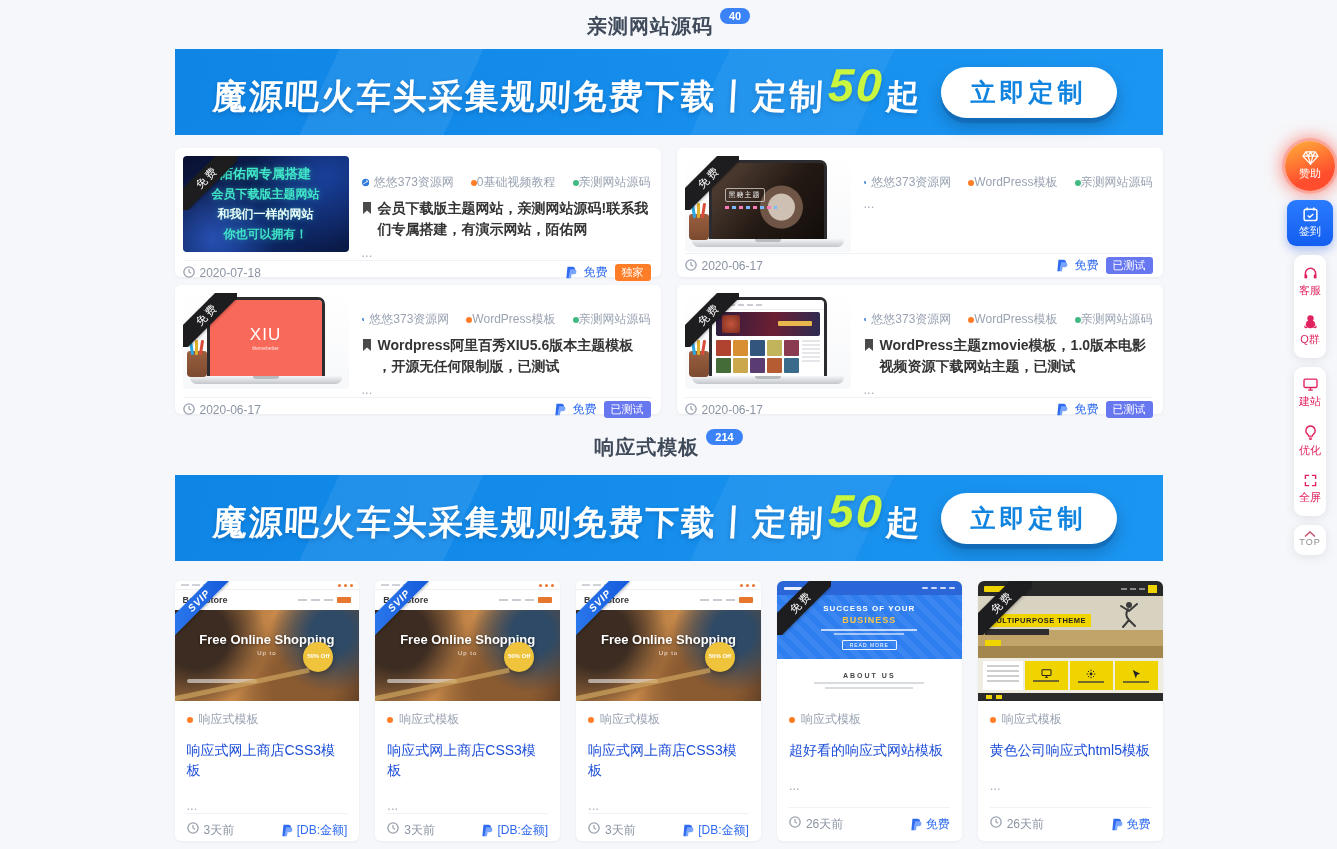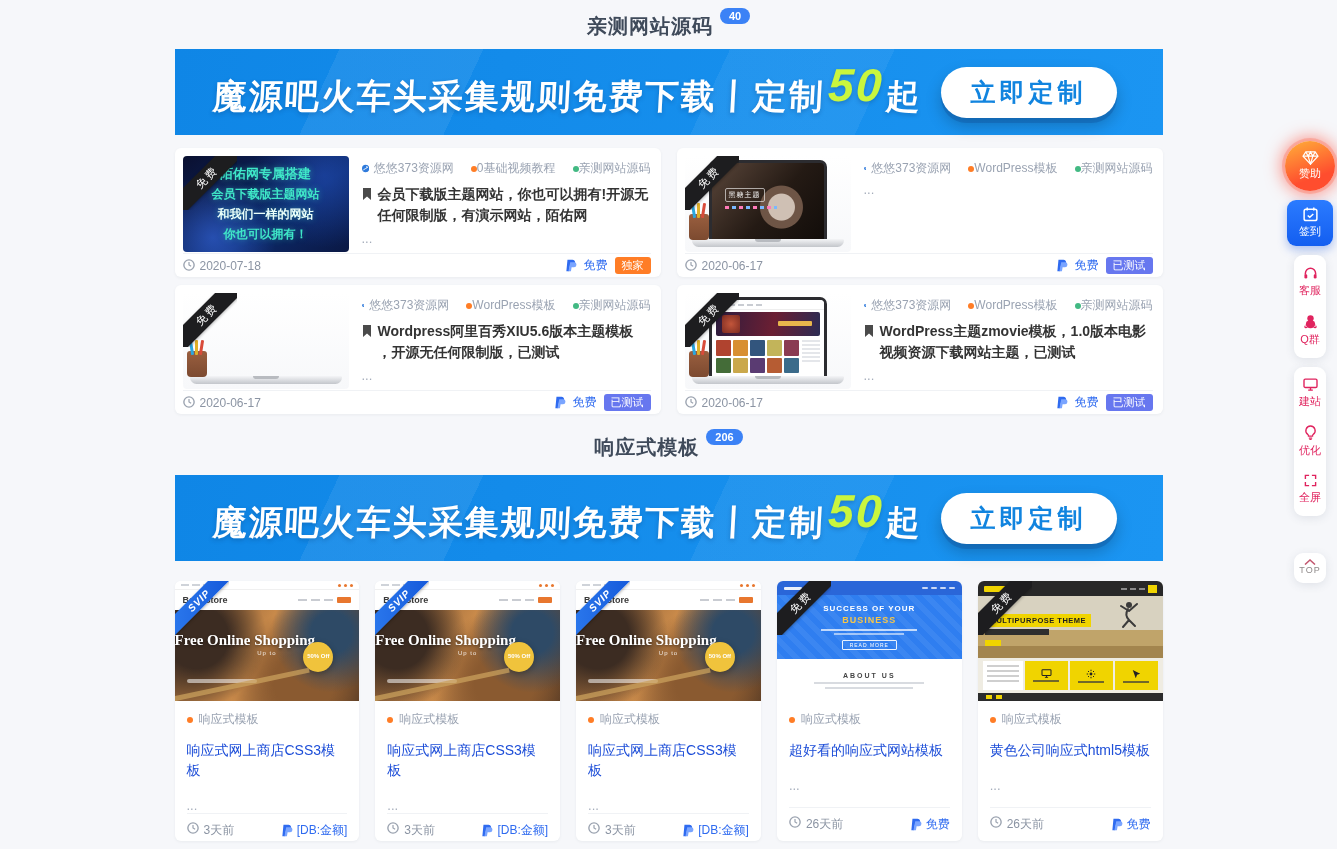--- a/index.html
+++ b/index.html
@@ -18,21 +18,21 @@
     background:linear-gradient(115deg,transparent 0 16%,rgba(255,255,255,.07) 16% 30%,transparent 30% 54%,rgba(255,255,255,.06) 54% 70%,transparent 70%),linear-gradient(100deg,#0f86e6,#1b95f2);}
   .banner-text{color:#fff;font-size:34px;font-weight:700;letter-spacing:2px;transform:skewX(-3deg);text-shadow:0 2px 4px rgba(0,40,90,.25);white-space:nowrap;}
   .banner-price{color:#c9f63e;font-size:46px;font-style:italic;position:relative;top:-7px;margin:0 3px;}
   .banner-cta{background:#fff;color:#1184df;font-size:25px;font-weight:700;letter-spacing:4px;padding:9px 30px;border-radius:30px;border:none;cursor:pointer;box-shadow:0 5px 0 rgba(15,70,140,.28),0 8px 16px rgba(0,0,0,.22);white-space:nowrap;}
 
   
   .articles{display:grid;grid-template-columns:1fr 1fr;gap:8px 16px;margin-top:13px;}
   .acard{position:relative;background:#fff;border-radius:6px;height:129px;box-shadow:0 1px 3px rgba(90,100,120,.08);display:flex;flex-wrap:wrap;padding:8px 10px 0 8px;}
   .thumb{position:relative;width:166px;height:96px;border-radius:4px;overflow:hidden;flex:none;cursor:pointer;}
   .abody{flex:1;min-width:0;padding-left:13px;display:flex;flex-direction:column;}
-  .ameta{display:flex;align-items:center;font-size:12px;color:#9aa3b2;gap:5px;white-space:nowrap;overflow:hidden;margin-top:4px;}
+  .ameta{display:flex;align-items:center;font-size:12px;color:#9aa3b2;gap:5px;white-space:nowrap;overflow:hidden;margin-top:18px;}
   .ameta .grp{display:flex;align-items:center;gap:0;margin-left:12px;cursor:pointer;}
   .dot{width:6px;height:6px;border-radius:50%;flex:none;}
   .dot.o{background:#ff7d26}.dot.g{background:#42b983}
   .atitle{margin:7px 0 0;font-size:14px;line-height:21px;color:#333;font-weight:700;display:flex;gap:6px;cursor:pointer;}
   .atitle svg{flex:none;margin-top:4px;}
   .aell{color:#a5adbb;font-size:13px;margin-top:5px;}
   .afoot{width:100%;border-top:1px solid #f0f2f5;margin-top:auto;height:24px;display:flex;align-items:center;justify-content:space-between;font-size:12px;color:#8b94a3;}
   .hleft{display:flex;align-items:flex-start;gap:5px;}
   .hright{display:flex;align-items:center;gap:7px;}
   .free{color:#2f6bf0;}
@@ -97,21 +97,21 @@
   .st-util .d{display:flex;gap:3px;}
   .st-util s{width:8px;height:2px;background:#cfd3d9;}
   .st-util .r s{width:3px;height:3px;border-radius:50%;background:#e8772e;}
   .st-nav{height:20px;display:flex;align-items:center;justify-content:space-between;padding:0 8px;flex:none;}
   .st-brand{font-size:9px;font-weight:700;color:#3a3a3a;}
   .st-links{display:flex;gap:4px;align-items:center;}
   .st-links s{width:9px;height:2px;background:#c9ccd2;}
   .st-links s:last-child{background:#e8772e;width:14px;height:6px;border-radius:1px;}
   .st-photo{flex:1;position:relative;overflow:hidden;
     background:radial-gradient(circle at 12% 30%,#3c2c22 0 18%,transparent 40%),radial-gradient(circle at 85% 25%,#2e4a66 0 12%,transparent 35%),radial-gradient(circle at 70% 80%,#8a5a30 0 20%,transparent 50%),linear-gradient(115deg,#6e4a2e,#c98a4a 45%,#7a5030 75%,#4a3322);}
-  .st-head{position:absolute;left:0;right:0;top:22px;text-align:left;color:#fff;font-size:15px;font-weight:600;text-shadow:0 1px 3px rgba(0,0,0,.5);font-family:Liberation Serif, serif;}
+  .st-head{position:absolute;left:0;right:0;top:22px;text-align:center;color:#fff;font-size:13px;font-weight:600;text-shadow:0 1px 3px rgba(0,0,0,.5);}
   .st-sub{position:absolute;left:0;right:0;top:40px;text-align:center;color:rgba(255,255,255,.85);font-size:6px;letter-spacing:1px;}
   .st-disc{position:absolute;right:26px;top:32px;width:30px;height:30px;border-radius:50%;background:#f0c33c;color:#fff;display:flex;align-items:center;justify-content:center;text-align:center;font-size:6px;font-weight:700;line-height:1.2;box-shadow:0 2px 6px rgba(0,0,0,.3);}
   .st-cats{position:absolute;left:12px;bottom:18px;width:70px;height:4px;background:rgba(255,255,255,.55);border-radius:2px;}
   .st-rail{position:absolute;left:-12px;bottom:-8px;width:150px;height:26px;border-top:5px solid #caa05c;transform:rotate(-12deg);opacity:.75;}
 
   
   .t-biz{width:100%;height:100%;display:flex;flex-direction:column;background:#fff;}
   .bz-nav{height:14px;background:#2a66d8;display:flex;align-items:center;justify-content:space-between;padding:0 7px;flex:none;}
   .bz-nav s{width:18px;height:3px;background:rgba(255,255,255,.9);border-radius:1px;}
   .bz-nav .m{display:flex;gap:3px;}
@@ -199,21 +199,21 @@
               </span>
             <span class="grp">
                 <i class="dot g"></i>
                 <span>亲测网站源码</span>
               </span>
           </div>
           <h3 class="atitle">
             <svg width="10" height="12" viewBox="0 0 10 12">
                 <path d="M1 0h8v12L5 8.5 1 12z" fill="#4a4a4a"></path>
               </svg>
-            <span>会员下载版主题网站，你也可以拥有!开源无任何限制版，有演示网站，陌佑网</span>
+            <span>会员下载版主题网站，亲测网站源码!联系我们专属搭建，有演示网站，陌佑网</span>
           </h3>
           <div class="aell">...</div>
         </div>
         <div class="afoot">
           <span class="hleft">
             <svg width="12" height="12" viewBox="0 0 14 14">
                 <circle cx="7" cy="7" r="6" fill="none" stroke="#9aa2af" stroke-width="1.6"></circle>
                 <path d="M7 3.5V7l2.5 1.5" stroke="#9aa2af" stroke-width="1.4" fill="none"></path>
               </svg>
             <span>2020-07-18</span>
@@ -291,20 +291,26 @@
         <span class="corner">
             <i>免费</i>
           </span>
         <div class="thumb">
           <div class="th-lap">
             <span class="cup">
                 <i></i>
                 <i></i>
                 <i></i>
               </span>
+            <span class="lap-screen">
+              <span class="scr scr-xiu" style="display:flex">
+                <b>XIU</b>
+                <i>themebetter</i>
+              </span>
+            </span>
             <span class="lap-base"></span>
           </div>
         </div>
         <div class="abody">
           <div class="ameta">
             <svg width="13" height="13" viewBox="0 0 16 16">
                 <circle cx="8" cy="8" r="8" fill="#2f7bdc"></circle>
                 <path d="M3 11C6 10 10 6 13 5" stroke="#fff" stroke-width="2" fill="none"></path>
                 <circle cx="10.5" cy="4.4" r="1.6" fill="#fff"></circle>
               </svg>
@@ -436,21 +442,21 @@
               </svg>
             <span class="free">免费</span>
             <span class="badge indigo">已测试</span>
           </span>
         </div>
       </article>
     </div>
 
     <div class="sec-head second">
       <h2 class="sec-title">响应式模板</h2>
-      <span class="sec-count">206</span>
+      <span class="sec-count">214</span>
     </div>
 
     <div class="banner">
       <div class="banner-text"><span>魔源吧火车头采集规则免费下载丨定制</span><span class="banner-price">50</span><span>起</span></div>
       <button class="banner-cta">立即定制</button>
     </div>
 
     <div class="tpls">
 
       <article class="tcard">
@@ -829,20 +835,20 @@
         </svg>
         <span>优化</span>
       </div>
       <div class="fitem">
         <svg width="13" height="13" viewBox="0 0 14 14" fill="none" stroke="#e0235e" stroke-width="1.5">
           <path d="M5.5 1.5h-4v4M8.5 1.5h4v4M5.5 12.5h-4v-4M8.5 12.5h4v-4"></path>
         </svg>
         <span>全屏</span>
       </div>
     </div>
-    <div class="fgroup ftop" style="align-items:center;margin-top:28px;">
+    <div class="fgroup ftop" style="align-items:center;">
       <svg width="12" height="6" viewBox="0 0 12 6" fill="none" stroke="#c2566e" stroke-width="1.5">
           <path d="M1 5.5L6 1l5 4.5"></path>
         </svg>
       <span>TOP</span>
     </div>
   </aside>
 </div>
 
 </body></html>

